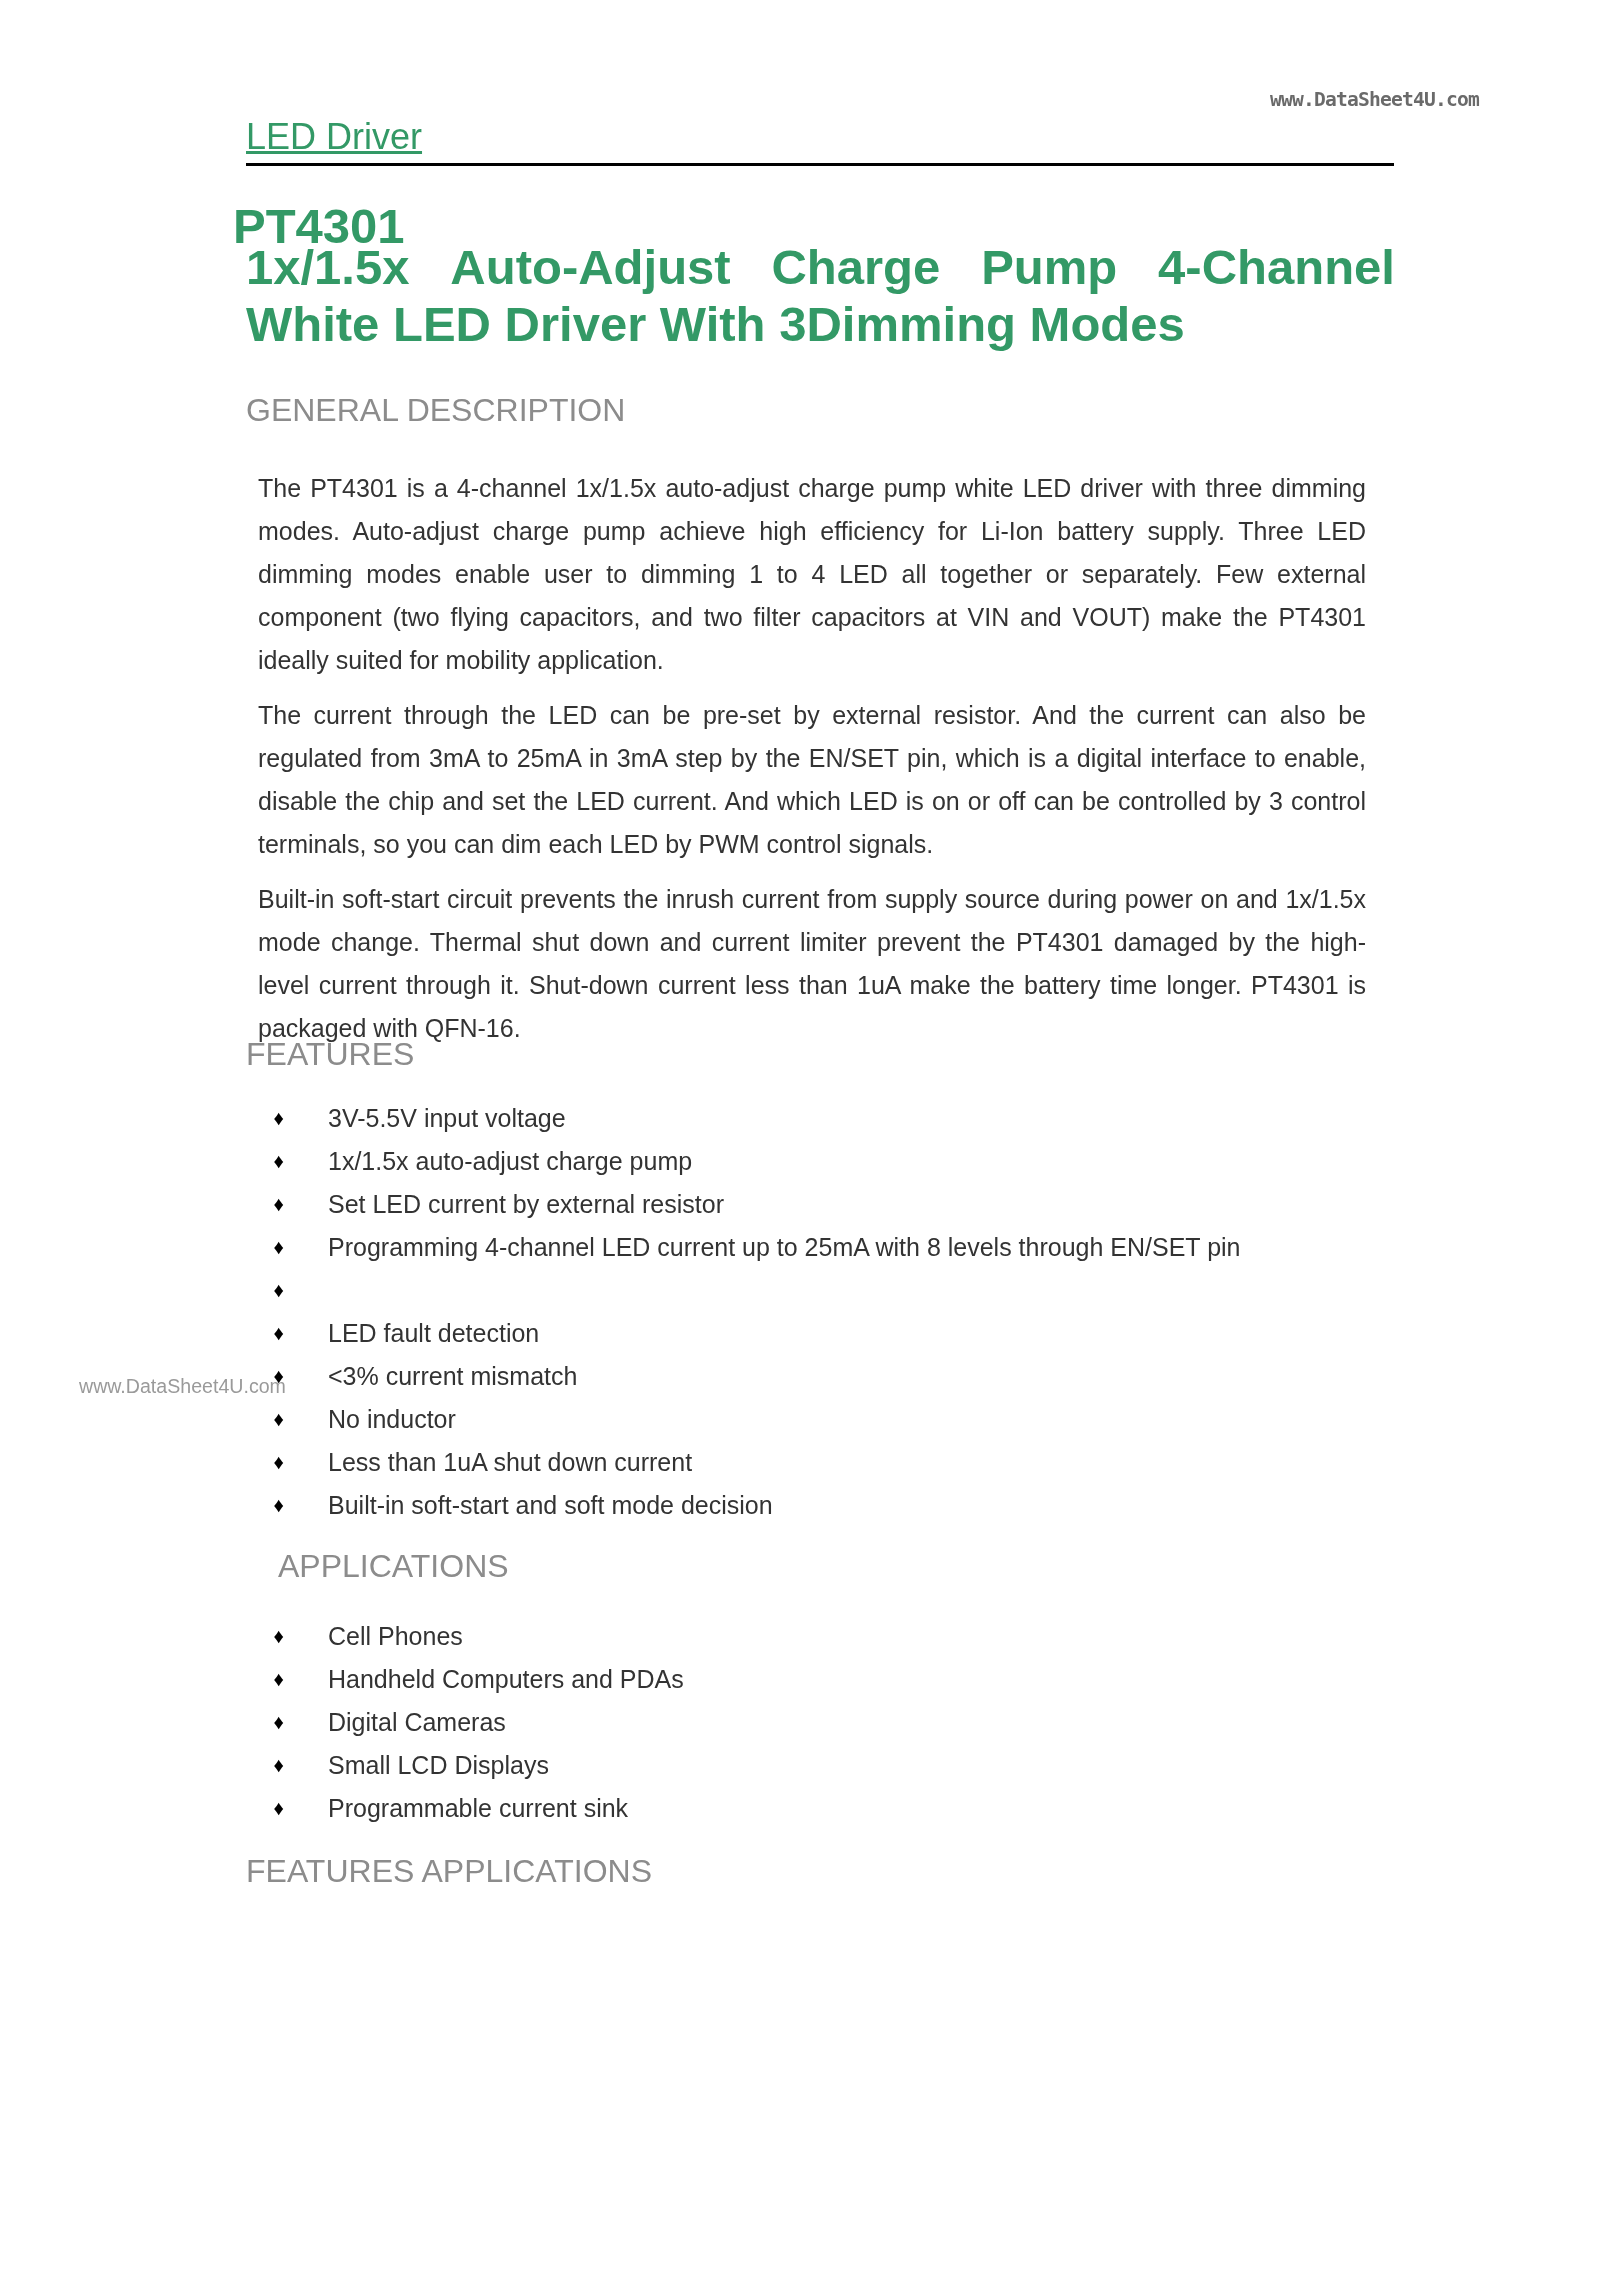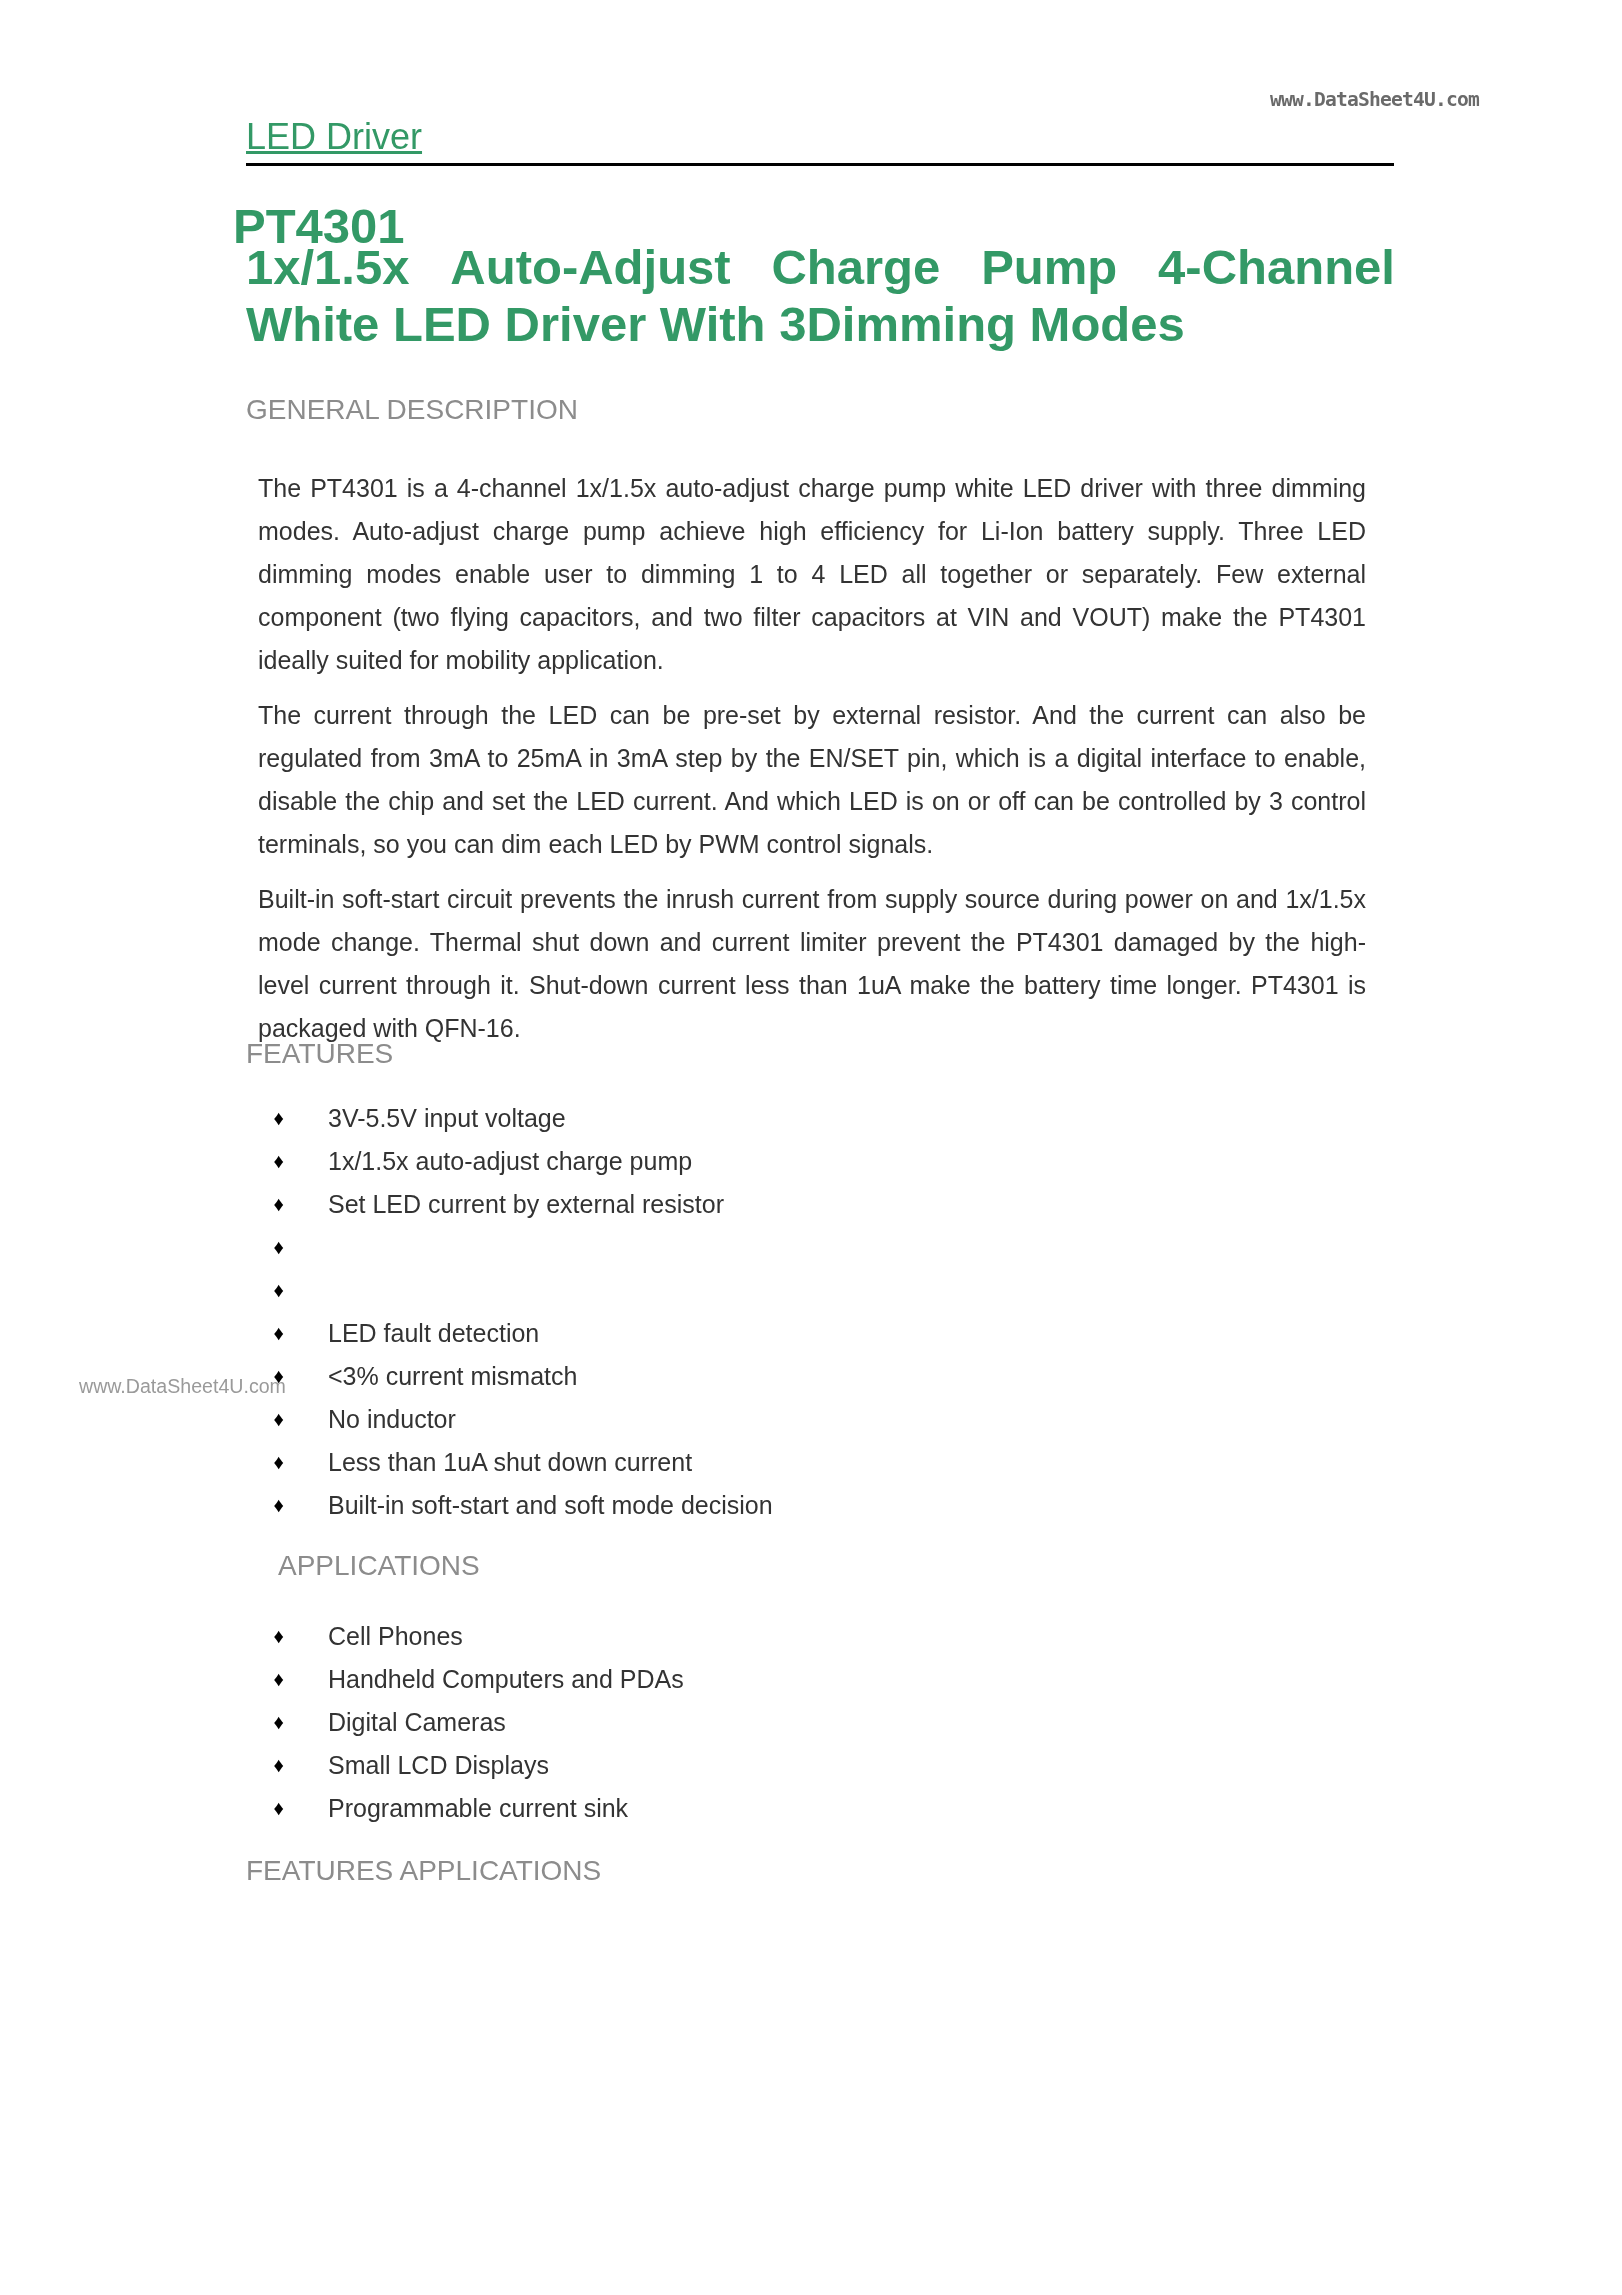--- a/index.html
+++ b/index.html
@@ -8,21 +8,21 @@
   .abs { position: absolute; }
   .wm-top { left: 1270px; top: 88px; font-family: "DejaVu Sans Mono", monospace; font-weight: bold;
             font-size: 19.6px; color: #6a6a6a; letter-spacing: -0.8px; white-space: nowrap; }
   .wm-left { left: 79px; top: 1375px; font-size: 19.6px; color: #9a9a9a; white-space: nowrap; }
   .running-head { left: 246px; top: 116px; font-size: 36px; color: #339966; line-height: 42px; white-space: nowrap; text-decoration: underline; }
   .rule { left: 246px; top: 163px; width: 1148px; height: 3.1px; background: #000000; }
   .part { left: 233px; top: 198px; font-size: 49px; font-weight: bold; color: #339966; line-height: 57px; }
   .title { left: 246px; top: 239px; width: 1149px; font-size: 49px; font-weight: bold; color: #339966; line-height: 57px; }
   .title .l1 { display: flex; justify-content: space-between; white-space: nowrap; }
   .title .l2 { white-space: nowrap; }
-  .h2 { left: 246px; font-size: 28px; color: #8c8c8c; line-height: 42px; white-space: nowrap; }
+  .h2 { left: 246px; font-size: 32px; color: #8c8c8c; line-height: 42px; white-space: nowrap; }
   .body { left: 246px; top: 455px; width: 1132px; font-size: 25px; line-height: 43px; color: #333333; }
   .body p { margin: 12px; text-align: justify; }
   .list { left: 246px; width: 1178px; font-size: 25px; line-height: 43px; color: #333333; margin: 0; padding: 0; list-style: none; }
   .list li { position: relative; padding-left: 82px; white-space: nowrap; height: 43px; }
   .list .bullet { position: absolute; left: 27.5px; top: 0; width: 11px; font-size: 20.4px; color: #000000; }
 </style>
 </head>
 <body>
 
 <div class="abs wm-top">www.DataSheet4U.com</div>
@@ -50,21 +50,21 @@
   <p>The current through the LED can be pre-set by external resistor. And the current can also be regulated from 3mA to 25mA in 3mA step by the EN/SET pin, which is a digital interface to enable, disable the chip and set the LED current. And which LED is on or off can be controlled by 3 control terminals, so you can dim each LED by PWM control signals.</p>
   <p>Built-in soft-start circuit prevents the inrush current from supply source during power on and 1x/1.5x mode change. Thermal shut down and current limiter prevent the PT4301 damaged by the high-level current through it. Shut-down current less than 1uA make the battery time longer. PT4301 is packaged with QFN-16.</p>
 </div>
 
 <div class="abs h2" style="top:1033px;">FEATURES</div>
 
 <ul class="abs list" style="top:1097px;">
   <li><span class="bullet">♦</span><span>3V-5.5V input voltage</span></li>
   <li><span class="bullet">♦</span><span>1x/1.5x auto-adjust charge pump</span></li>
   <li><span class="bullet">♦</span><span>Set LED current by external resistor</span></li>
-  <li><span class="bullet">♦</span></li>
+  <li><span class="bullet">♦</span><span>Programming 4-channel LED current up to 25mA with 8 levels through EN/SET pin</span></li>
   <li><span class="bullet">♦</span></li>
   <li><span class="bullet">♦</span><span>LED fault detection</span></li>
   <li><span class="bullet">♦</span><span>&lt;3% current mismatch</span></li>
   <li><span class="bullet">♦</span><span>No inductor</span></li>
   <li><span class="bullet">♦</span><span>Less than 1uA shut down current</span></li>
   <li><span class="bullet">♦</span><span>Built-in soft-start and soft mode decision</span></li>
 </ul>
 
 <div class="abs wm-left">www.DataSheet4U.com</div>
 

